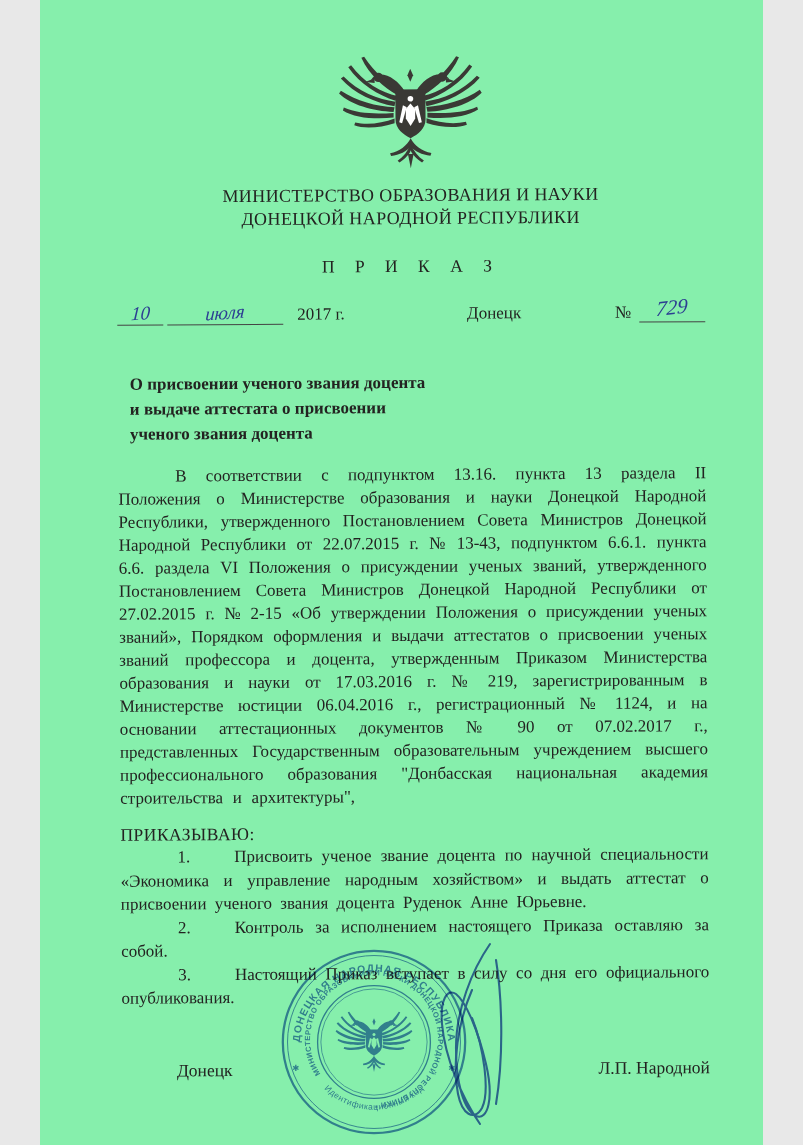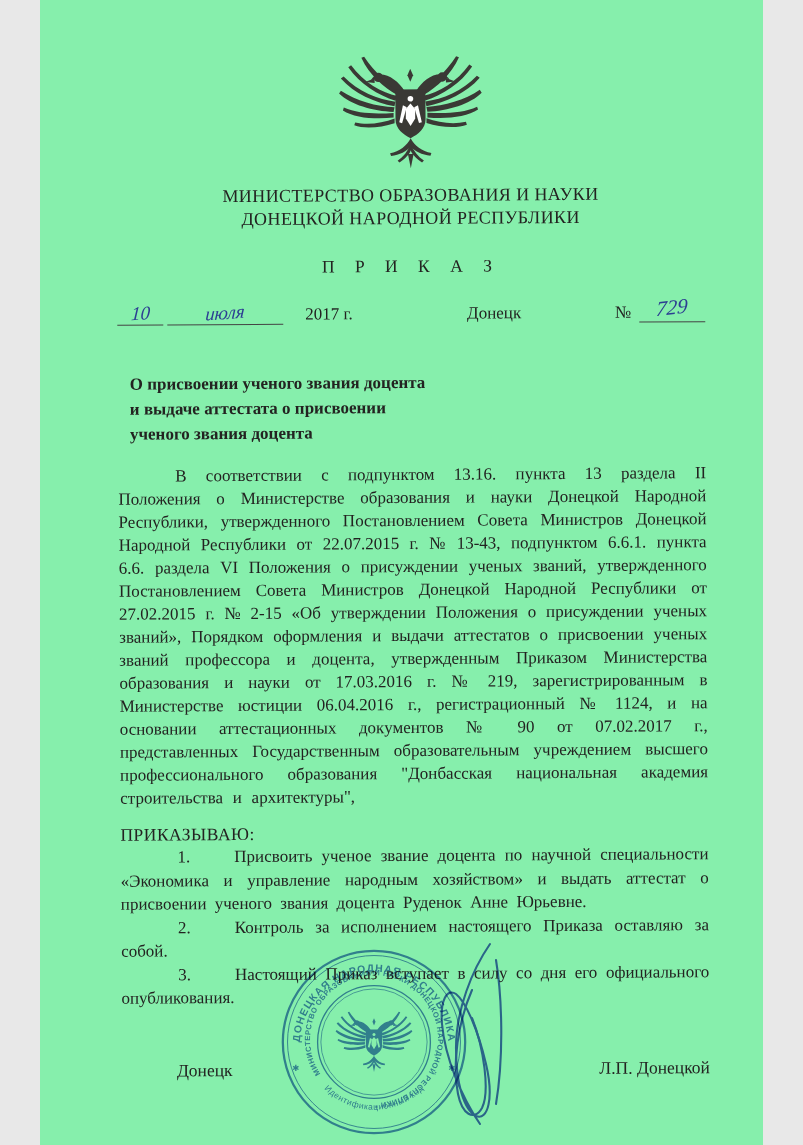--- a/index.html
+++ b/index.html
@@ -52,21 +52,21 @@
     transform:rotate(-4deg) skewX(-8deg);
   }
   .u{
     border-bottom:1.4px solid #444;
     display:inline-block;
     text-align:center;
     line-height:20px;
   }
   .u-day{width:46px;}
   .u-month{width:116px;margin-left:4px;}
-  .year{margin-left:22px;white-space:nowrap;font-family:Liberation Serif, serif;}
+  .year{margin-left:14px;white-space:nowrap;font-family:Liberation Serif, serif;}
   .city-wrap{flex:1;text-align:center;padding-left:14px;}
   .num-group{display:flex;align-items:flex-end;white-space:nowrap;}
   .u-num{width:66px;margin-left:8px;}
   .u-num .hw{font-size:21px;transform:rotate(-6deg) skewX(-10deg);position:relative;top:-2px;}
   .subject{
     margin-top:46px;
     padding-left:12px;
     font-weight:bold;
     font-size:17px;
     line-height:25px;
@@ -203,21 +203,21 @@
     </p>
     <p class="item">
       <span>2.</span><span class="gap"></span><span>Контроль за исполнением настоящего Приказа оставляю за собой.</span>
     </p>
     <p class="item">
       <span>3.</span><span class="gap"></span><span>Настоящий Приказ вступает в силу со дня его официального опубликования.</span>
     </p>
 
     <div class="sig-row">
       <span>Донецк</span>
-      <span>Л.П. Донецкой</span>
+      <span>Л.П. Народной</span>
     </div>
   </div>
 
   <svg class="stamp" viewBox="0 0 200 200" aria-hidden="true">
     <defs>
       <path id="arcOuterTop" d="M 21 104 A 79 79 0 1 1 179 104"></path>
       <path id="arcOuterBottom" d="M 30 122 A 74 74 0 0 0 170 122"></path>
       <path id="arcInnerRing" d="M 43 134 A 68 68 0 1 1 157 134 A 68 68 0 0 1 43 134"></path>
     </defs>
     <circle cx="100" cy="100" r="97" fill="none" stroke="currentColor" stroke-width="2.4"></circle>

